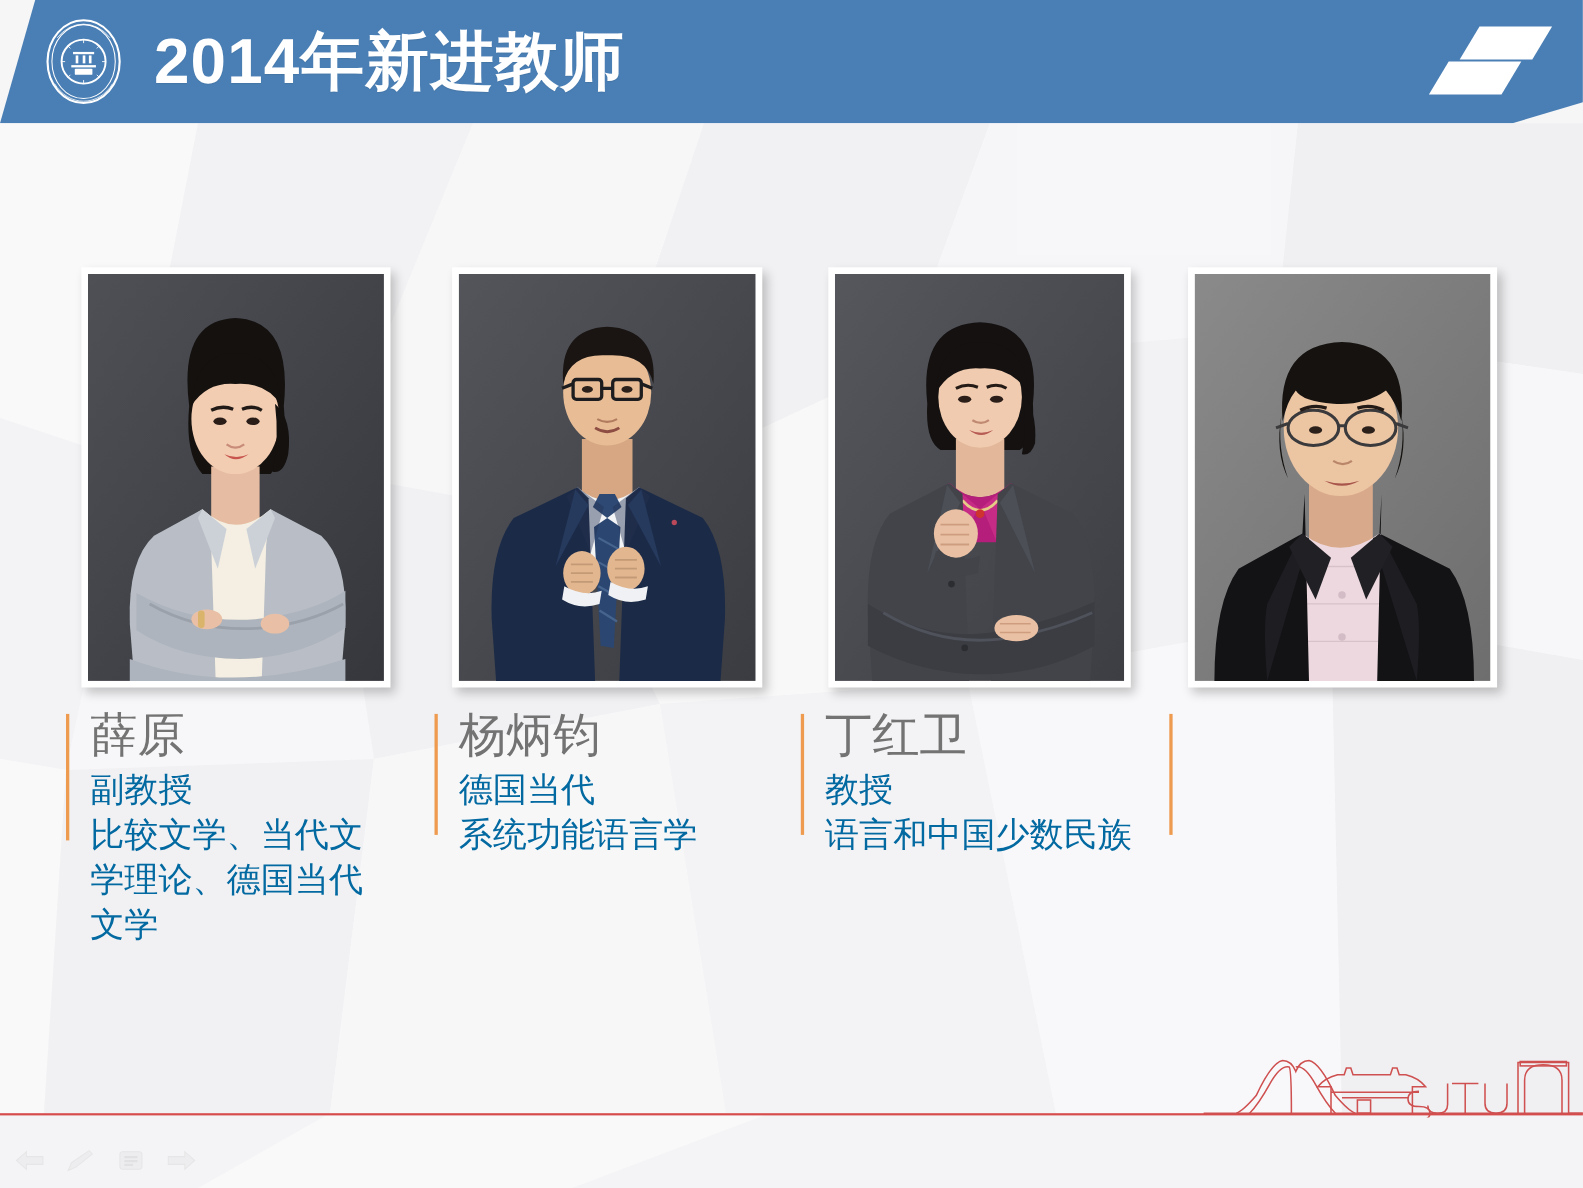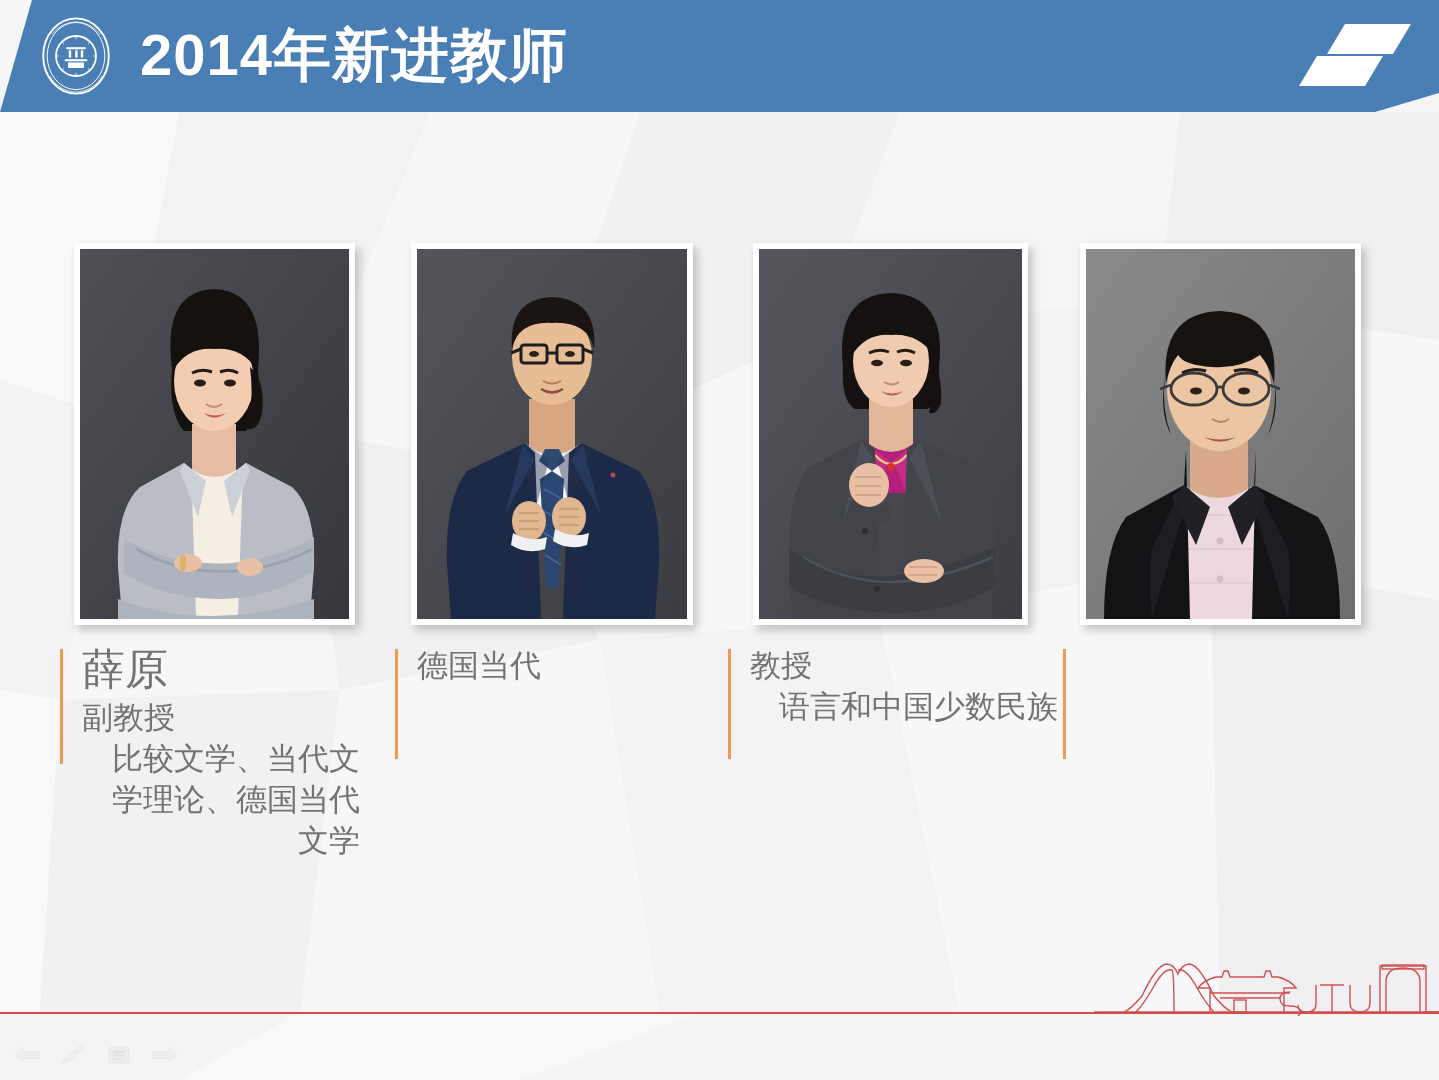--- a/index.html
+++ b/index.html
@@ -53,26 +53,26 @@
     position:absolute;left:0;top:4px;width:3px;
     background:#ef9b4f;
   }
   .name{
     color:#737373;
     font-size:43px;line-height:50px;
     margin:0 0 2px 22px;
     white-space:nowrap;
   }
   .rank,.field{
-    color:#737373;
+    color:#0369a1;
     font-size:31px;line-height:41px;
     margin-left:22px;
     font-family:Liberation Serif, serif;
   }
-  .field{white-space:pre-line;text-align:right;}
+  .field{white-space:pre-line;}
 
   
   .footer-rule{
     position:absolute;left:0;top:1012px;width:1439px;height:2px;
     background:#d64b4b;
   }
   .sjtu-skyline{position:absolute;right:0px;top:952px;width:345px;height:64px;}
 
   .ppt-controls{
     position:absolute;left:14px;top:1044px;
@@ -268,21 +268,23 @@
               <path d="M142,276 h20"></path>
           </g>
 
           <path d="M96,284 q18,10 34,4 l-2,12 q-18,6 -34,-4z" fill="#f0f1f4"></path>
           <path d="M138,280 q18,10 34,4 l-2,12 q-18,6 -34,-4z" fill="#f0f1f4"></path>
           <circle cx="196" cy="226" r="2.4" fill="#b8485a"></circle>
         </svg>
       </div>
       <div class="info" style="left:395px;top:645px;width:310px;">
         <div class="bar" style="height:110px;"></div>
+        <div class="name">杨炳钧</div>
         <div class="rank">德国当代</div>
+        <div class="field">系统功能语言学</div>
       </div>
     </div>
 
     <div class="person">
       <div class="photo-frame" style="left:753px;top:243px;width:275px;height:382px;">
         <svg class="photo" viewBox="0 0 263 370" preserveAspectRatio="none">
           <defs>
             <linearGradient id="bgC" x1="0" y1="0" x2="1" y2="1">
               <stop offset="0%" stop-color="#55575d"></stop>
                 <stop offset="100%" stop-color="#3c3e43"></stop>
@@ -333,20 +335,21 @@
           <g stroke="#ce9d80" stroke-width="1.4" fill="none">
             <path d="M150,318 h28"></path>
               <path d="M150,326 h28"></path>
           </g>
           <circle cx="106" cy="282" r="3" fill="#2b2d31"></circle>
           <circle cx="118" cy="340" r="3" fill="#2b2d31"></circle>
         </svg>
       </div>
       <div class="info" style="left:728px;top:645px;width:330px;">
         <div class="bar" style="height:110px;"></div>
+        <div class="name">丁红卫</div>
         <div class="rank">教授</div>
         <div class="field">语言和中国少数民族</div>
       </div>
     </div>
 
     <div class="person">
       <div class="photo-frame" style="left:1080px;top:243px;width:281px;height:382px;">
         <svg class="photo" viewBox="0 0 269 370" preserveAspectRatio="none">
           <defs>
             <linearGradient id="bgD" x1="0" y1="0" x2="1" y2="1">

